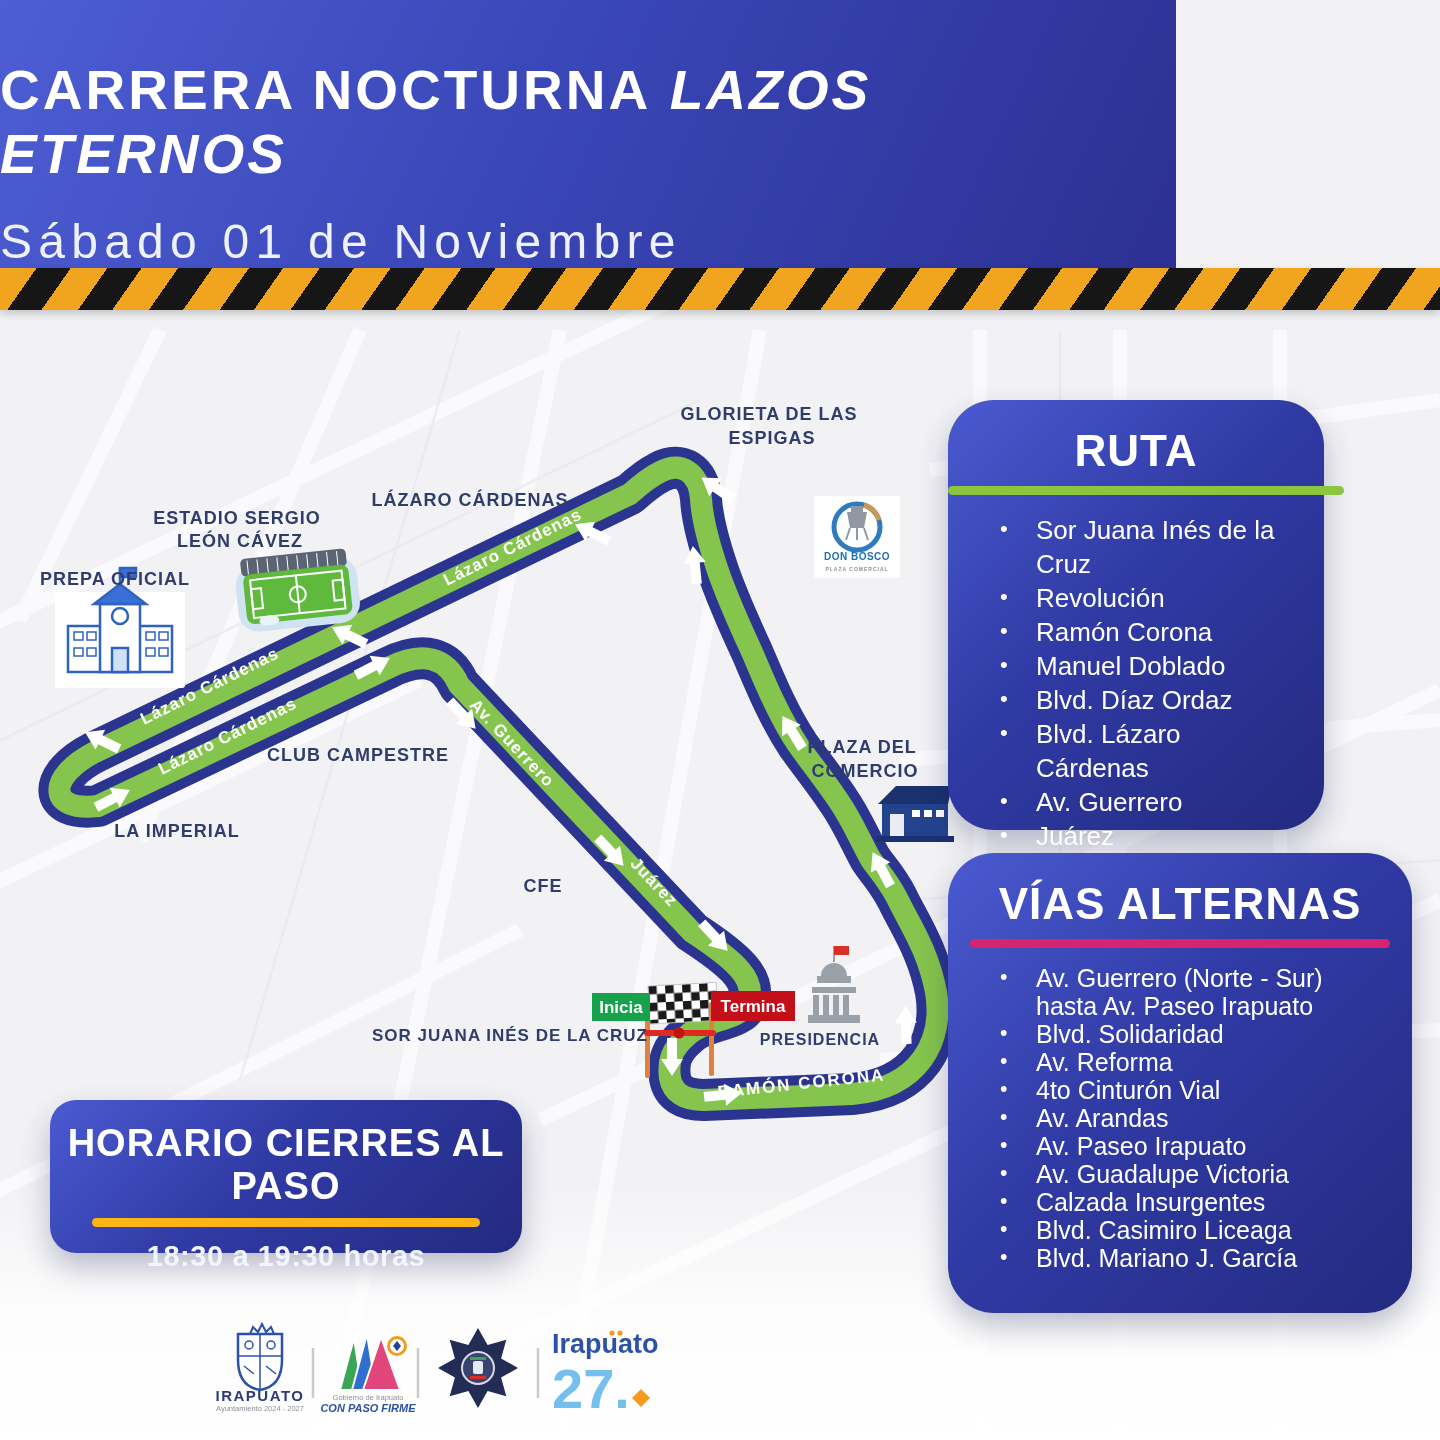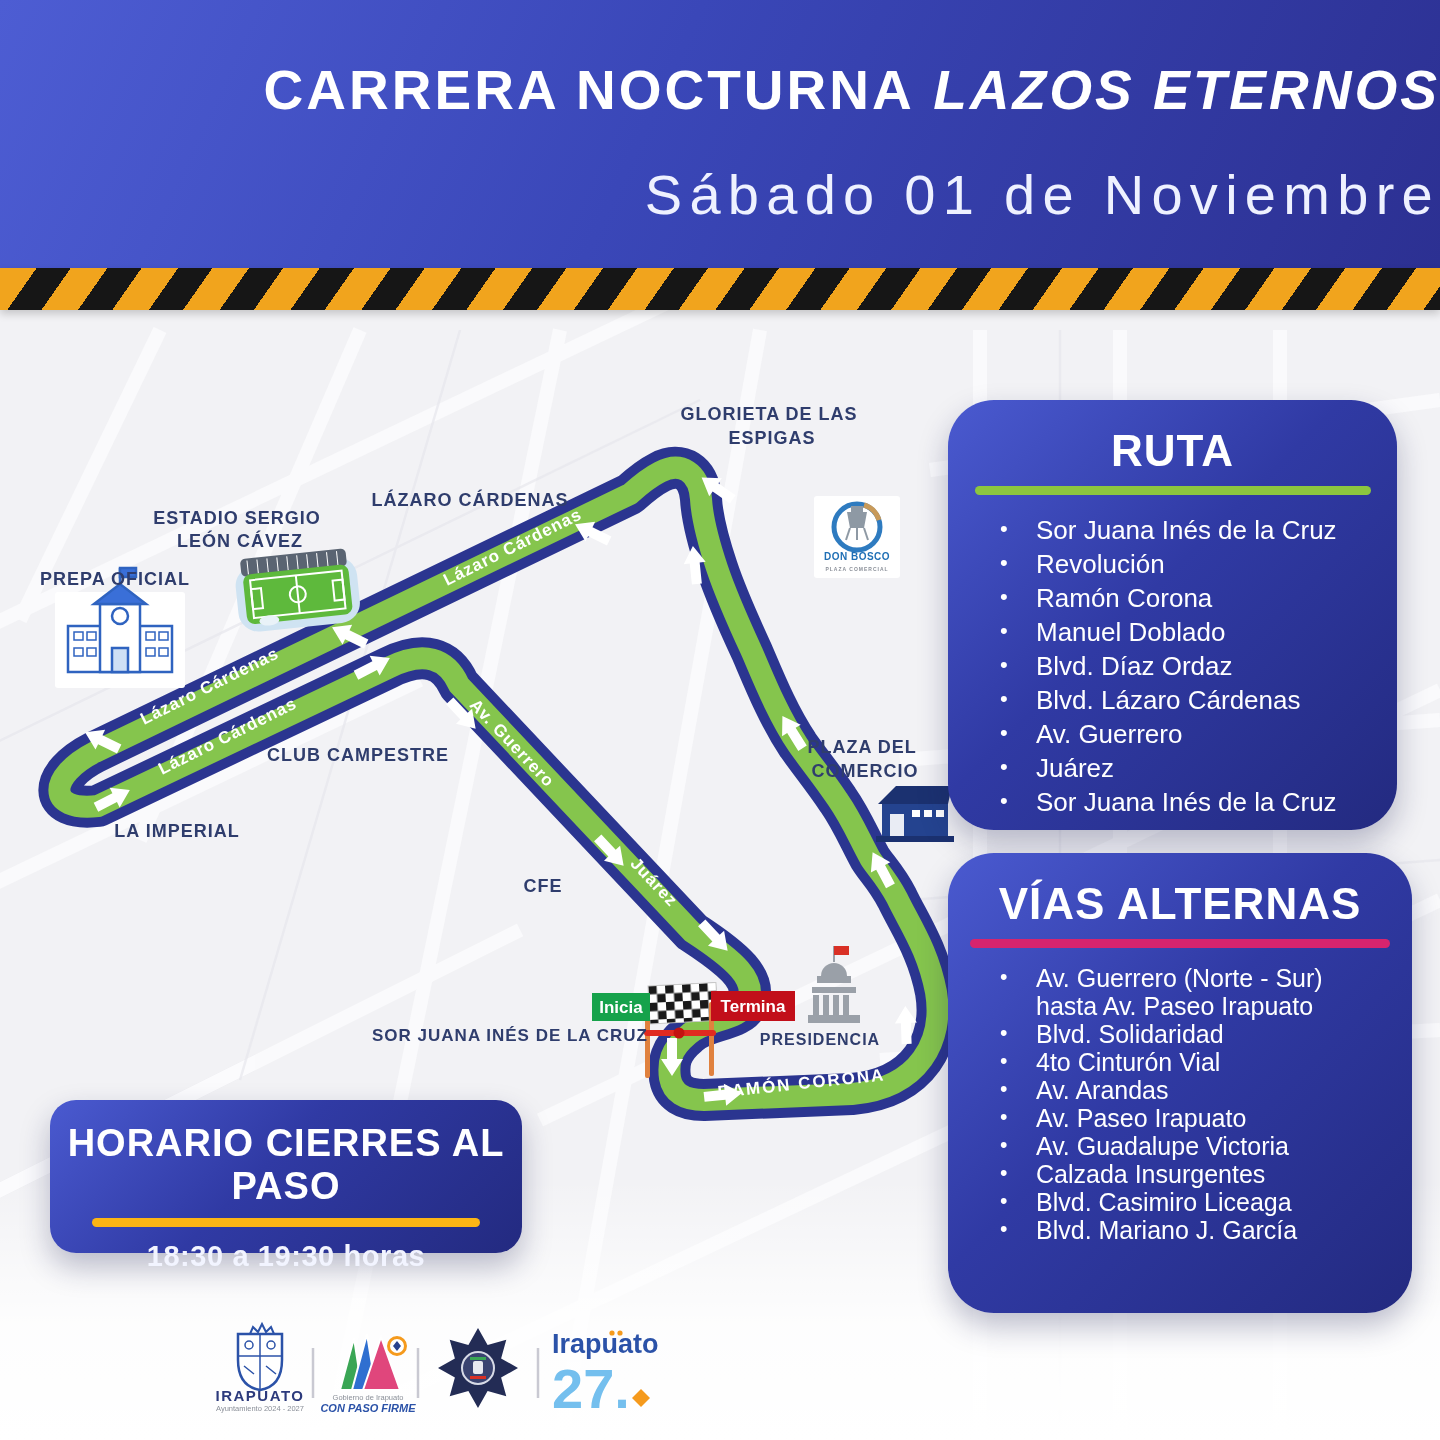--- a/index.html
+++ b/index.html
@@ -1,45 +1,45 @@
 <!DOCTYPE html>
 <html><head>
 <meta charset="utf-8">
 <style>
   html,body{margin:0;padding:0;background:#ffffff;}
   .poster{position:relative;width:1440px;height:1440px;overflow:hidden;
           background:#f2f2f5;font-family:"Liberation Sans",sans-serif;}
 
   
-  .header{position:absolute;left:0;top:0;width:1440px;height:268px;z-index:3;
+  .header{position:absolute;left:0;top:0;width:1176px;height:268px;z-index:3;
           background:linear-gradient(115deg,#4d5dd3 0%,#3a47b8 45%,#2c3092 100%);
-          color:#fff;text-align:right;}
+          color:#fff;text-align:left;}
   .header h1{margin:58px 0 0;font-size:55px;font-weight:bold;letter-spacing:.055em;}
   .header h1 .it{font-style:italic;}
-  .header .sub{margin-top:40px;font-size:56px;font-weight:400;letter-spacing:.13em;color:#eef1ff;}
+  .header .sub{margin-top:28px;font-size:48px;font-weight:400;letter-spacing:.13em;color:#eef1ff;}
 
   
   .hazard{position:absolute;left:0;top:268px;width:1440px;height:42px;z-index:3;
           background:repeating-linear-gradient(125deg,#f1a41d 0 30px,#161616 30px 58px);
           box-shadow:0 4px 8px rgba(0,0,0,.18);}
 
   
   .mapsvg{position:absolute;left:0;top:0;z-index:1;}
 
   
   .panel{position:absolute;z-index:4;color:#fff;border-radius:46px;
          background:linear-gradient(135deg,#4a5ad0 0%,#303aa4 45%,#232a80 100%);
          box-shadow:0 14px 30px rgba(25,30,80,.28);}
   .panel h2{text-align:center;font-size:44px;font-weight:bold;letter-spacing:1px;margin:26px 0 0;}
   .bar{height:9px;border-radius:5px;margin:10px auto 0;}
   .panel ul{list-style:none;margin:0;padding:0;}
   .panel li{position:relative;}
   .panel li::before{content:"\2022";position:absolute;left:-36px;top:-1px;font-size:.85em;}
 
-  .ruta{left:948px;top:400px;width:449px;height:430px;}
+  .ruta{left:948px;top:400px;width:376px;height:430px;}
   .ruta ul{margin:18px 28px 0 88px;}
   .ruta li{font-size:26px;line-height:34px;}
 
   .vias{left:948px;top:853px;width:464px;height:460px;}
   .vias ul{margin:16px 24px 0 88px;}
   .vias li{font-size:25px;line-height:28px;}
 
   .horario{left:50px;top:1100px;width:472px;height:153px;border-radius:26px;text-align:center;}
   .horario h3{margin:22px 0 0;font-size:38px;font-weight:bold;letter-spacing:1px;}
   .horario .time{margin-top:13px;font-size:29px;font-weight:700;letter-spacing:.02em;color:#f2f4ff;}
@@ -347,20 +347,21 @@
       <li>Sor Juana Inés de la Cruz</li>
     </ul>
   </div>
 
   <div class="panel vias">
     <h2>VÍAS ALTERNAS</h2>
     <div class="bar" style="width:420px;background:#d6246e;"></div>
     <ul>
       <li>Av. Guerrero (Norte - Sur) hasta Av. Paseo Irapuato</li>
       <li>Blvd. Solidaridad</li>
+      <li>Av. Reforma</li>
       <li>4to Cinturón Vial</li>
       <li>Av. Arandas</li>
       <li>Av. Paseo Irapuato</li>
       <li>Av. Guadalupe Victoria</li>
       <li>Calzada Insurgentes</li>
       <li>Blvd. Casimiro Liceaga</li>
       <li>Blvd. Mariano J. García</li>
     </ul>
   </div>
 

